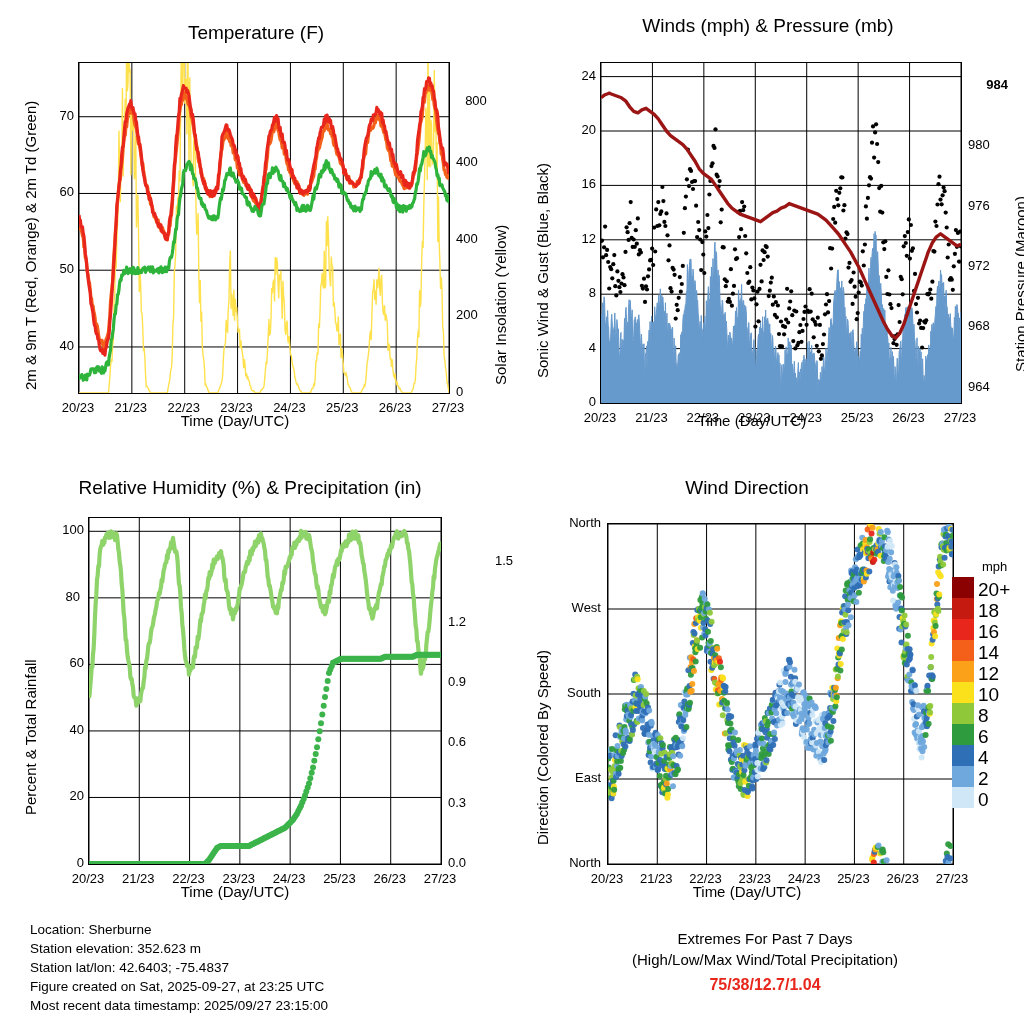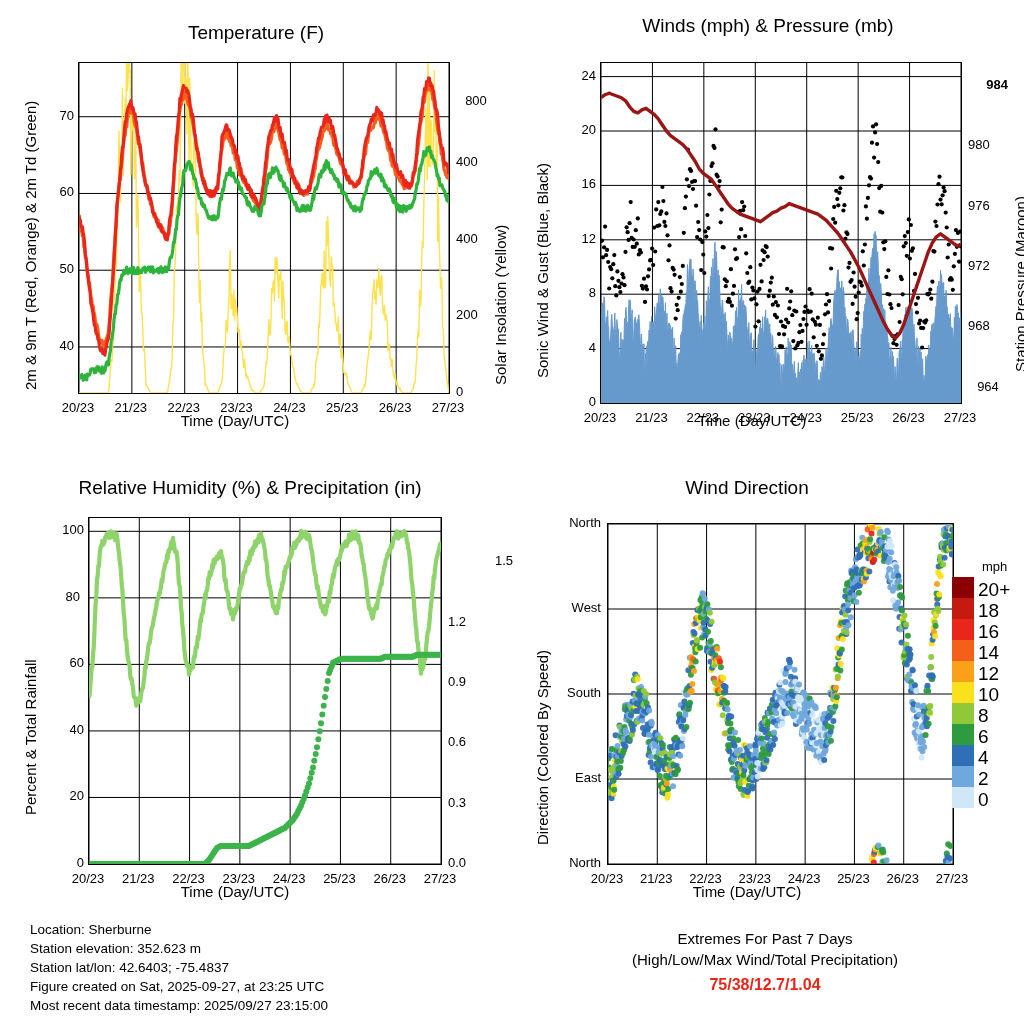--- a/index.html
+++ b/index.html
@@ -467,21 +467,21 @@
     <div id="w-yticks">
         <div class="tick" style="left: 44px; top: 394px; width: 40px; text-align: right;">0</div>
         <div class="tick" style="left: 44px; top: 339.6px; width: 40px; text-align: right;">4</div>
         <div class="tick" style="left: 44px; top: 285.2px; width: 40px; text-align: right;">8</div>
         <div class="tick" style="left: 44px; top: 230.8px; width: 40px; text-align: right;">12</div>
         <div class="tick" style="left: 44px; top: 176.4px; width: 40px; text-align: right;">16</div>
         <div class="tick" style="left: 44px; top: 122px; width: 40px; text-align: right;">20</div>
         <div class="tick" style="left: 44px; top: 67.6px; width: 40px; text-align: right;">24</div>
       </div>
     <div id="w-y2ticks">
-        <div class="tick" style="left: 456px; top: 378.889px; width: 40px; text-align: center;">964</div>
+        <div class="tick" style="left: 456px; top: 378.889px; width: 40px; text-align: left;">964</div>
         <div class="tick" style="left: 456px; top: 318.444px; width: 40px; text-align: left;">968</div>
         <div class="tick" style="left: 456px; top: 258px; width: 40px; text-align: left;">972</div>
         <div class="tick" style="left: 456px; top: 197.556px; width: 40px; text-align: left;">976</div>
         <div class="tick" style="left: 456px; top: 137.111px; width: 40px; text-align: left;">980</div>
         <div class="tick" style="left: 456px; top: 76.6667px; width: 40px; text-align: right; font-weight: bold;">984</div>
       </div>
     <div id="w-xticks">
         <div class="tick" style="left: 65px; top: 410px; width: 46px; text-align: center;">20/23</div>
         <div class="tick" style="left: 116.429px; top: 410px; width: 46px; text-align: center;">21/23</div>
         <div class="tick" style="left: 167.857px; top: 410px; width: 46px; text-align: center;">22/23</div>

